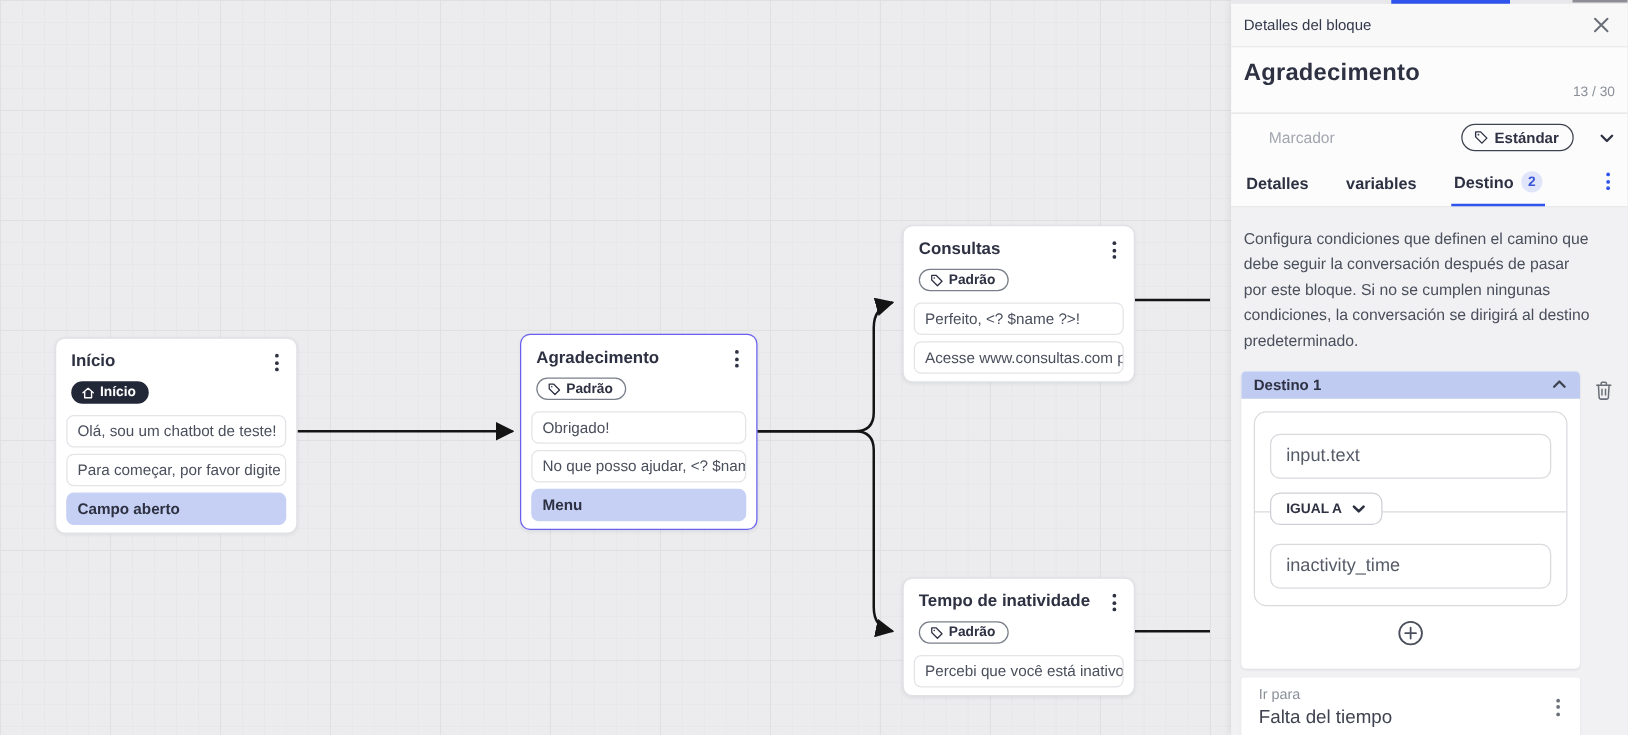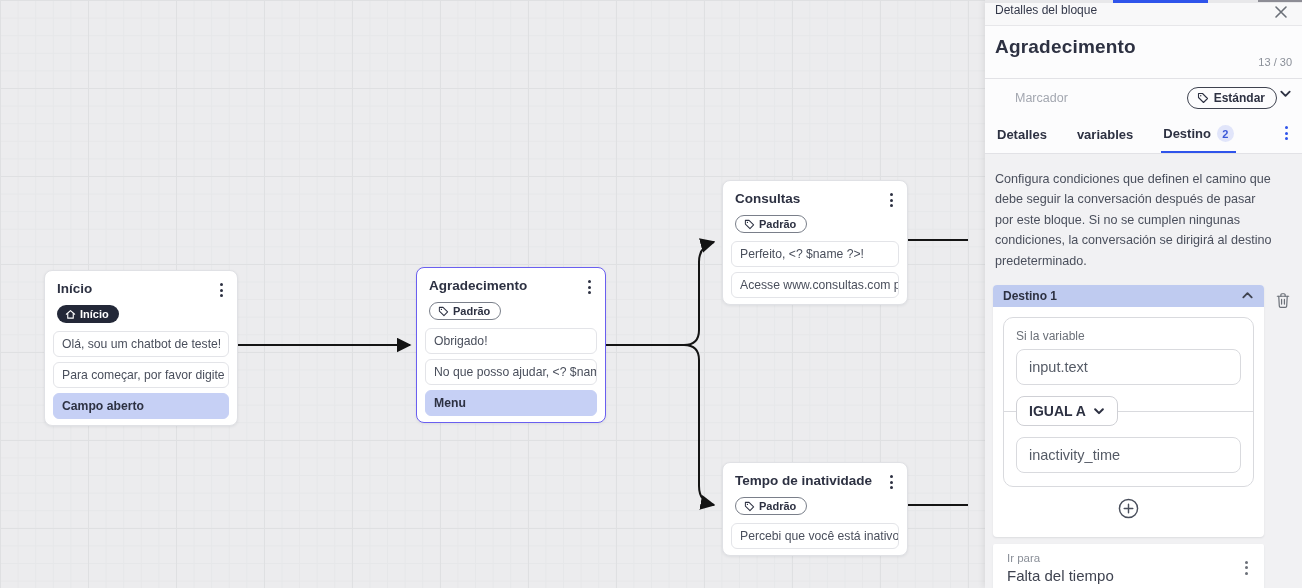--- a/index.html
+++ b/index.html
@@ -35,32 +35,32 @@
   .chip { margin:5px 8px 0; background:#fff; border:1px solid #e3e4e8; border-radius:6px;
     padding:5px 8px; font-size:12.2px; color:#4a4f5c; white-space:nowrap; overflow:hidden; }
   .chip.hl { background:#c6d0f5; border-color:#c6d0f5; color:#2d3142; font-weight:bold; }
 
   
   .panel { position:absolute; left:985px; top:0; width:317px; height:588px;
     background:#f1f1f3; box-shadow:-2px 0 6px rgba(0,0,0,.07); display:flex; flex-direction:column; }
   .top-strip { position:relative; height:3px; background:#e8e8ea; flex:none; }
   .top-strip .seg-blue { position:absolute; left:128px; width:95px; top:0; height:3px; background:#2f54eb; }
   .top-strip .seg-dark { position:absolute; right:0; width:44px; top:0; height:2px; background:#8d8d95; }
-  .p-head { flex:none; height:23px; display:flex; align-items:flex-start; justify-content:space-between;
+  .p-head { flex:none; height:35px; display:flex; align-items:center; justify-content:space-between;
     background:#f8f8f9; border-bottom:1px solid #e7e7ea; padding:0 12px 0 10px; }
   .p-head-title { font-size:12px; color:#33384a; }
   .icon-btn { background:none; border:none; cursor:pointer; display:flex; align-items:center; padding:2px; }
   .p-top { flex:none; background:#fcfcfd; padding:10px 10px 0; }
   .title-row { display:flex; justify-content:space-between; align-items:flex-start; }
   .block-name { font-size:19px; font-weight:bold; color:#2d3142; letter-spacing:.2px; }
   .counter { font-size:11px; color:#8a8f98; margin-top:20px; }
   .divider { height:1px; background:#e2e2e6; margin:10px -10px 0; }
   .marker-row { display:flex; justify-content:space-between; align-items:center; margin-top:8px;margin-left:20px; }
   .marker-label { font-size:12.5px; color:#a3a7b0; }
-  .marker-right { display:flex; gap:2px; }
+  .marker-right { display:flex; align-items:center; gap:20px; }
   .pill { display:inline-flex; align-items:center; gap:5px; border:1.5px solid #3f4350;
     border-radius:999px; padding:3px 11px 3px 9px; font-size:12px; font-weight:bold;
     color:#2d3142; background:#fcfcfd; cursor:pointer; }
   .tabs-row { display:flex; align-items:flex-end; gap:26px; margin:12px -10px 0; padding:0 10px;
     border-bottom:1px solid #e2e2e6; }
   .tab { display:inline-flex; align-items:center; gap:6px; padding:4px 2px 9px;
     border-bottom:2.5px solid transparent; font-size:13px; font-weight:bold; color:#2d3142; cursor:pointer; }
   .tab.active { border-bottom-color:#2f54eb; }
   .tab-badge { width:17px; height:17px; border-radius:50%; background:#e1e5fa; color:#3a57d7;
     font-size:11px; font-weight:bold; display:flex; align-items:center; justify-content:center; }
@@ -79,21 +79,21 @@
   .dest-body { padding:10px; }
   .cond-box { border:1px solid #d9dade; border-radius:10px; padding:11px 12px 13px; background:#fff; }
   .field-label { font-size:12px; color:#6b7078; }
   .text-input { width:100%; margin-top:6px; border:1px solid #d9dade; border-radius:8px;
     padding:9px 12px; font-size:14.5px; color:#555b66; background:#fff; outline:none;
     font-family:"Liberation Sans", sans-serif; }
   .op-row { position:relative; margin:11px 0 5px; height:30px; }
   .op-row .op-line { position:absolute; left:-12px; right:-12px; top:50%; border-top:1px solid #d9dade; }
   .op-btn { position:absolute; left:0; top:0; display:inline-flex; align-items:center; gap:7px;
     background:#fff; border:1px solid #cfd0d5; border-radius:8px; padding:6px 12px;
-    font-size:14px; font-weight:bold; color:#2d3142; cursor:pointer; }
+    font-size:11px; font-weight:bold; color:#2d3142; cursor:pointer; }
   .plus-row { display:flex; justify-content:center; padding:9px 0 6px; }
   .goto-row { width:271px; margin:7px 0 0 8px; background:#fff; border-radius:2px;
     padding:8px 12px 10px 14px; display:flex; justify-content:space-between; align-items:center;
     box-shadow:0 1px 2px rgba(40,45,60,.08); }
   .goto-label { font-size:11.5px; color:#8a8f98; }
   .goto-value { font-size:15px; color:#3f4350; margin-top:3px; }
   .goto-kebab i { background:#6b7078; }
   svg.ic { display:block; }
 </style>
 </head>
@@ -265,21 +265,20 @@
     <div class="dest-row">
       <div class="dest-card">
         <div class="dest-head">
           <span class="dest-head-title">Destino 1</span>
           <svg class="ic" width="13" height="13" viewBox="0 0 14 14" fill="none" stroke="#3f4350" stroke-width="2" stroke-linecap="round" stroke-linejoin="round">
               <path d="M2.5 9 L7 4.5 L11.5 9"></path>
             </svg>
         </div>
         <div class="dest-body">
           <div class="cond-box">
-            <div class="field-label">Si la variable</div>
             <input class="text-input" type="text" value="input.text" style="">
             <div class="op-row">
               <span class="op-line"></span>
               <button class="op-btn">
                 <span>IGUAL A</span>
                 <svg class="ic" width="12" height="12" viewBox="0 0 14 14" fill="none" stroke="#2d3142" stroke-width="2.4" stroke-linecap="round" stroke-linejoin="round">
                     <path d="M2.5 5 L7 9.5 L11.5 5"></path>
                   </svg>
               </button>
             </div>

